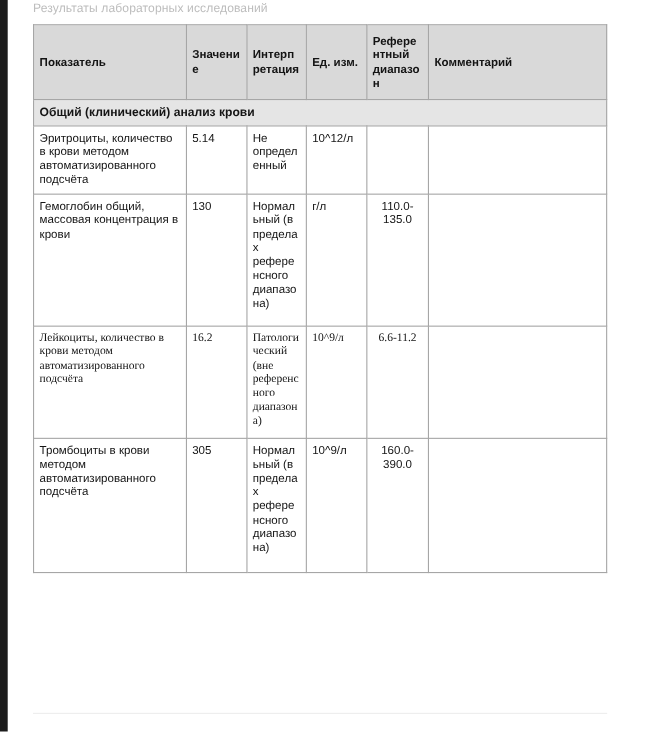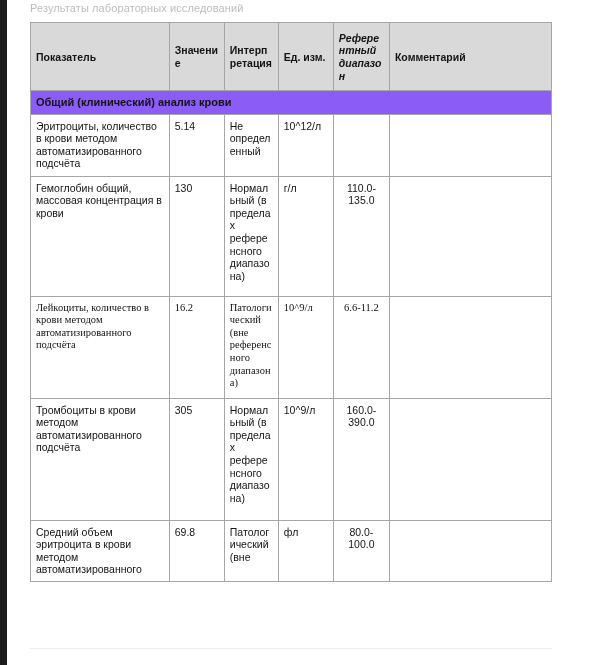--- a/index.html
+++ b/index.html
@@ -68,37 +68,37 @@
   table.lab-table thead th {
     background: #d9d9d9;
     font-weight: bold;
     vertical-align: middle;
     text-align: left;
     height: 68px;
     box-sizing: border-box;
   }
   tr.section-row td {
     font-weight: bold;
-    background: #8b5cf6;
+    background: #e5e5e5;
     padding-top: 5px;
     padding-bottom: 5px;
     font-size: 11px;
   }
   td.col-name   { width: 161px; }
   td.col-value  { width: 52px; }
   td.col-interp { width: 51px; }
   td.col-unit   { width: 52px; }
   td.col-ref    { width: 53px; text-align: center; }
   td.col-comm   { width: 153px; }
 
   th.col-name   { width: 131px; }
   th.col-value  { width: 52px; }
   th.col-interp { width: 51px; }
   th.col-unit   { width: 52px; }
-  th.col-ref    { width: 53px; font-style: italic; }
+  th.col-ref    { width: 53px; }
   th.col-comm   { width: 153px; }
 
   
   tr[data-rowheight="62"] td  { height: 62px;  box-sizing: border-box; }
   tr[data-rowheight="120"] td { height: 120px; box-sizing: border-box; }
   tr[data-rowheight="54"] td  { height: 54px;  box-sizing: border-box; }
   tr[data-rowheight="102"] td { height: 102px; box-sizing: border-box; font-family: Liberation Serif, serif; }
   tr[data-rowheight="122"] td { height: 122px; box-sizing: border-box; margin-top: 16px; }
   tr[data-rowheight="61"] td  { height: 61px;  box-sizing: border-box; }
 
@@ -168,28 +168,20 @@
 
         <tr data-rowheight="122">
           <td class="col-name">Тромбоциты в крови методом автоматизированного подсчёта</td>
           <td class="col-value">305</td>
           <td class="col-interp">Нормальный (в пределах референсного диапазона)</td>
           <td class="col-unit">10^9/л</td>
           <td class="col-ref">160.0-390.0</td>
           <td class="col-comm"></td>
         </tr>
 
-        <tr data-rowheight="61">
-          <td class="col-name">Средний объем эритроцита в крови методом автоматизированного</td>
-          <td class="col-value">69.8</td>
-          <td class="col-interp">Патологический (вне</td>
-          <td class="col-unit">фл</td>
-          <td class="col-ref">80.0-100.0</td>
-          <td class="col-comm"></td>
-        </tr>
 
       </tbody>
     </table>
   </div>
 
   <div id="bottom-divider"></div>
 
 </div>
 
 </body></html>

